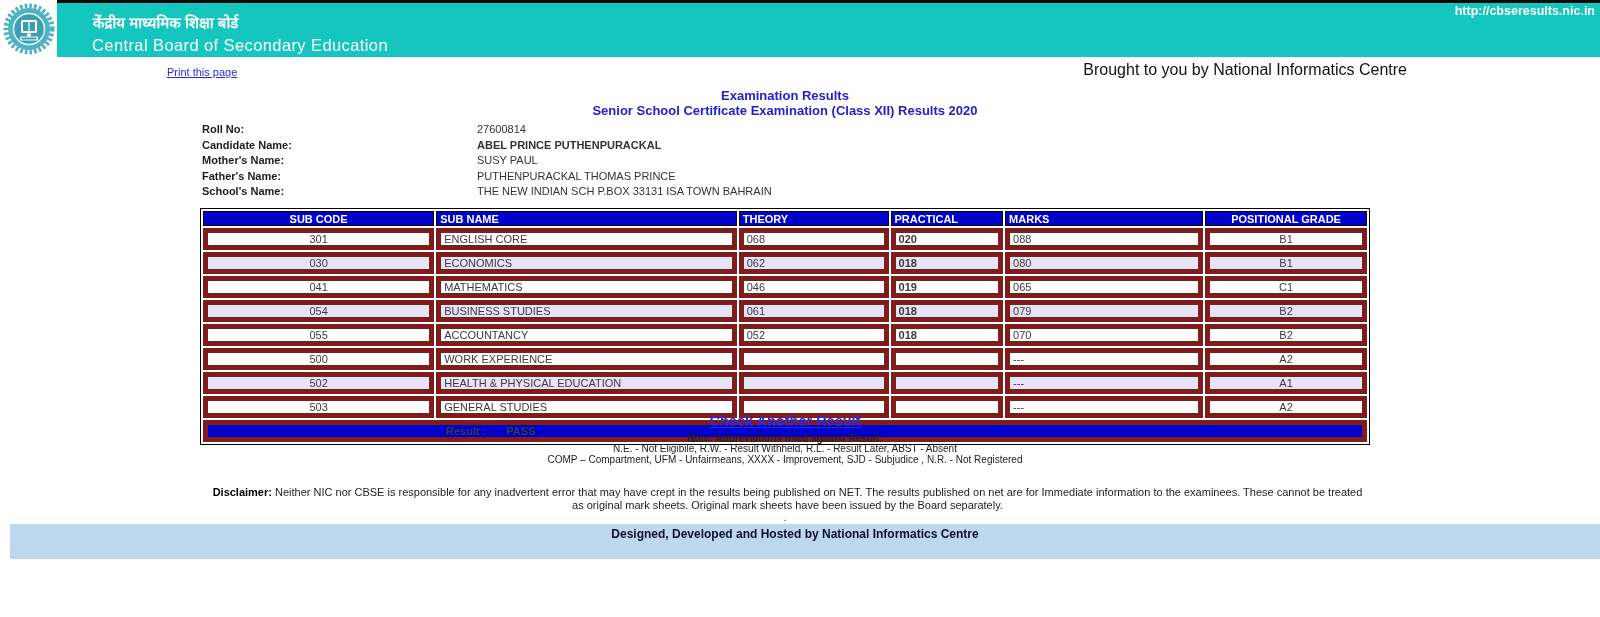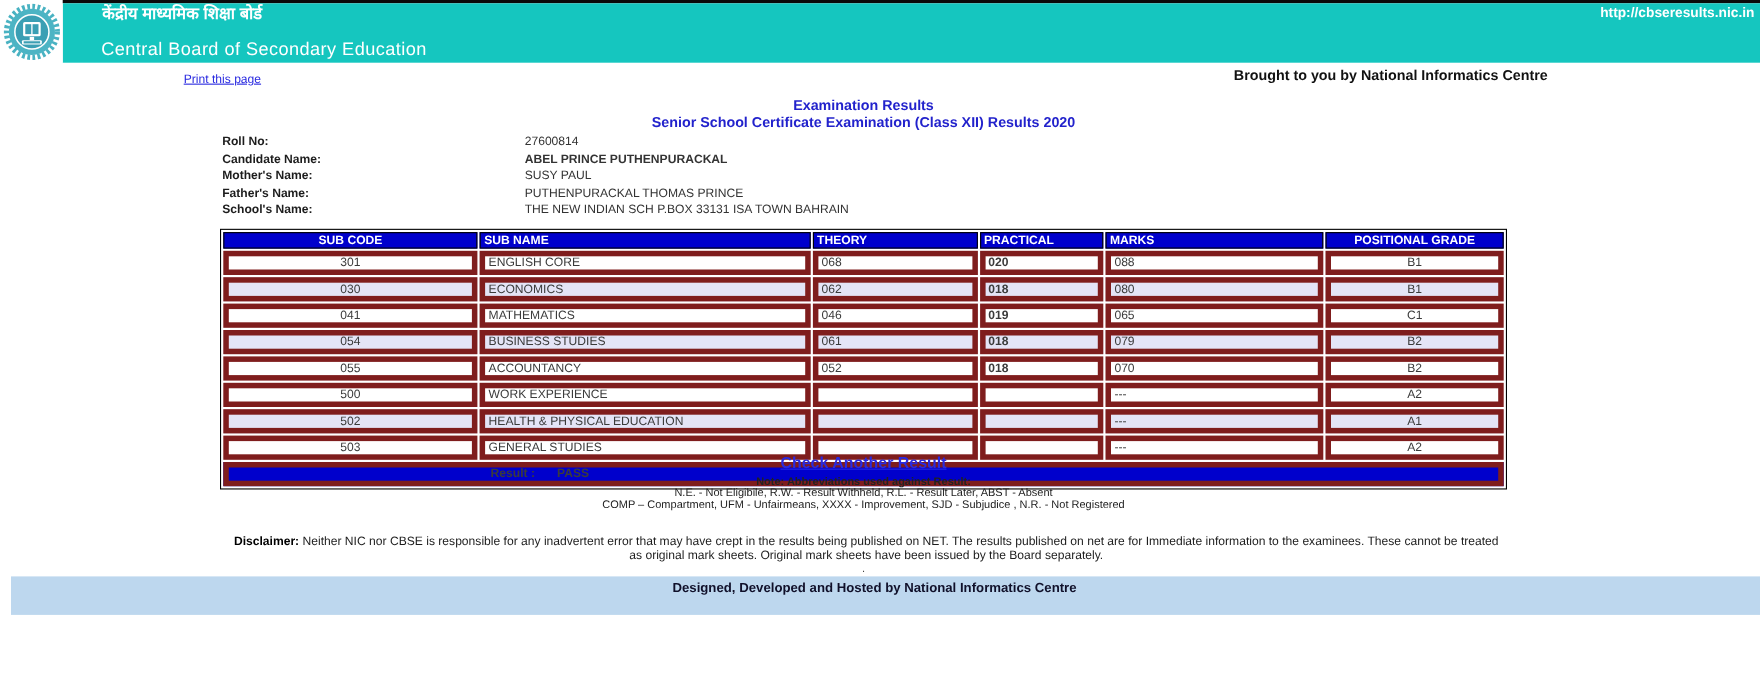--- a/index.html
+++ b/index.html
@@ -9,24 +9,24 @@
   *{margin:0;padding:0;box-sizing:border-box;}
   html,body{background:#fff;}
   body{font-family:"Liberation Sans", sans-serif;}
   .page{position:relative;width:1600px;height:617px;background:#fff;overflow:hidden;}
 
   
   .top-strip{position:absolute;left:37px;top:0;right:0;height:3px;background:#0a0a0a;}
   .teal-band{position:absolute;left:57px;top:3px;right:0;height:54px;background:var(--teal);}
   .logo-col{position:absolute;left:0;top:0;width:57px;height:57px;background:#fff;}
   .logo{position:absolute;left:3px;top:3px;}
-  .org-hindi{position:absolute;left:93px;top:1px;color:#fff;font-size:15px;font-weight:bold;}
+  .org-hindi{position:absolute;left:93px;top:12px;color:#fff;font-size:15px;font-weight:bold;}
   .org-english{position:absolute;left:92px;top:36px;color:#fff;font-size:16.5px;letter-spacing:.4px;}
   .site-url{position:absolute;right:5px;top:4px;color:#fff;font-size:12.5px;font-weight:bold;}
-  .brought{position:absolute;right:193px;top:61px;color:#111;font-size:13px;font-weight:bold;}
+  .brought{position:absolute;right:193px;top:61px;color:#111;font-size:16px;font-weight:normal;}
   .print-link{position:absolute;left:167px;top:66px;font-size:11px;color:var(--link-blue);text-decoration:underline;cursor:pointer;}
 
   
   .title-block{position:absolute;top:88px;left:200px;width:1170px;text-align:center;color:var(--title-blue);font-weight:bold;}
   .title-line{font-size:13px;line-height:15px;}
 
   
   .candidate{position:absolute;top:122px;left:202px;font-size:11px;color:#222;}
   .cand-row{line-height:15.5px;height:15.5px;}
   .cand-label{display:inline-block;width:275px;font-weight:bold;color:#1d1d1d;}

